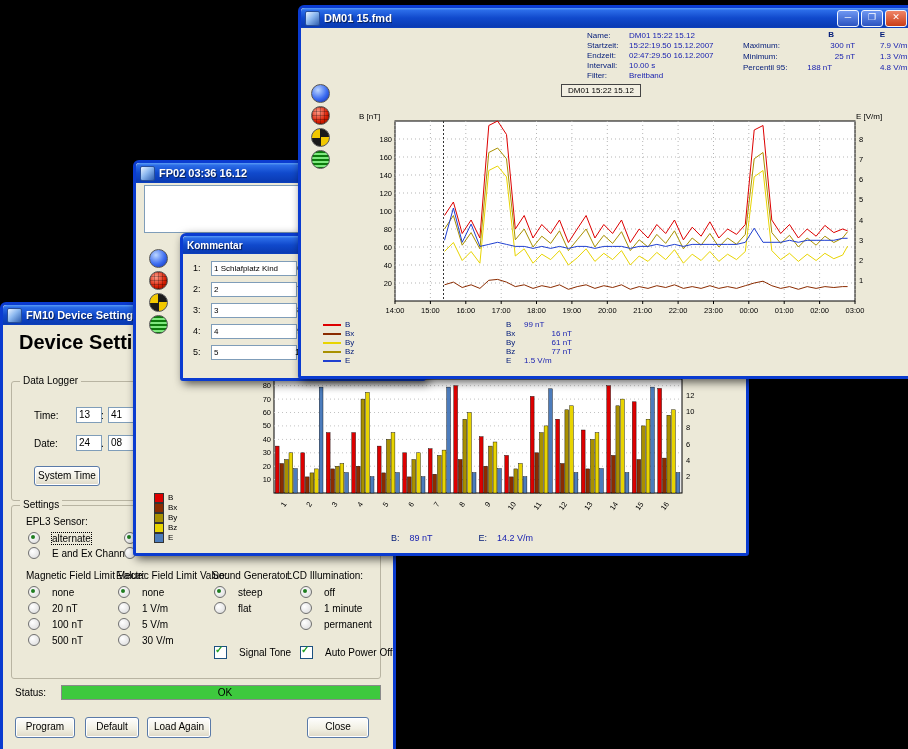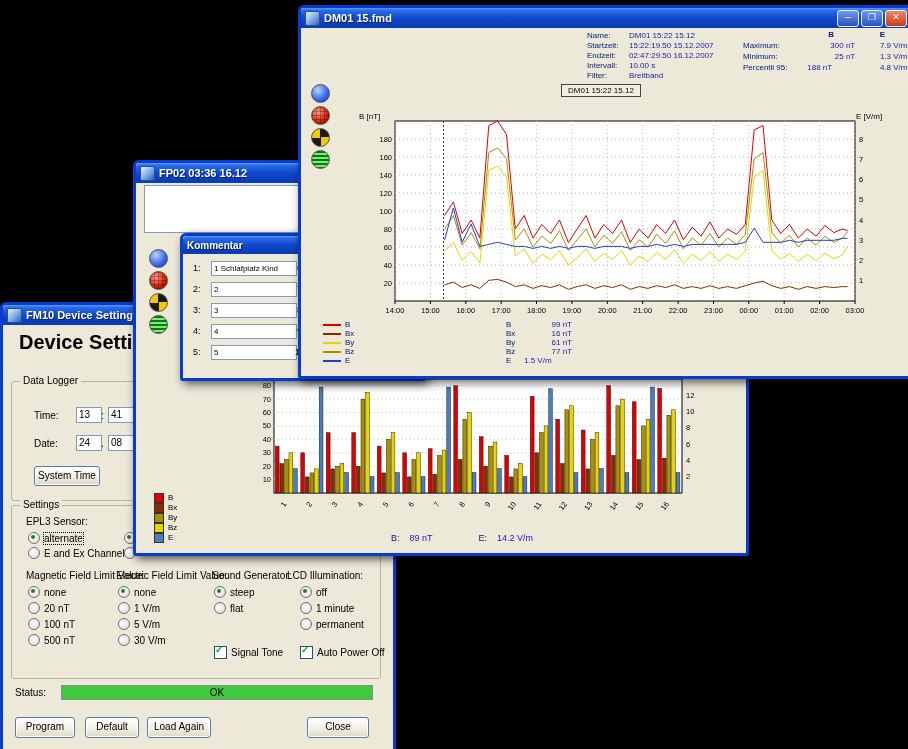--- a/index.html
+++ b/index.html
@@ -25,32 +25,32 @@
 
   
   .grp{position:absolute;border:1px solid #b8b4a2;border-radius:3px;}
   .grp>.glab{position:absolute;top:-7px;left:8px;background:#ECE9D8;padding:0 3px;font-size:10px;}
   .lbl{position:absolute;font-size:10px;white-space:nowrap;}
   .inp{position:absolute;background:#fff;border:1px solid #7F9DB9;font-size:10px;
        padding:0 2px;line-height:14px;white-space:nowrap;overflow:hidden;}
   .btn{position:absolute;background:linear-gradient(180deg,#fefefe,#f2f0e4 55%,#ddd8c6);
        border:1px solid #5a7aa8;border-radius:3px;font-size:10px;text-align:center;
        box-shadow:inset 0 0 0 1px #fff;}
-  .row{position:absolute;display:flex;align-items:center;gap:4px;font-size:10px;white-space:nowrap;}
+  .row{position:absolute;display:flex;align-items:center;gap:12px;font-size:10px;white-space:nowrap;}
   .radio{width:10px;height:10px;border-radius:50%;border:1px solid #707070;flex:0 0 auto;
        background:radial-gradient(circle at 35% 35%,#fff,#d8d8d8);}
   .radio.sel{position:relative;}
   .radio.sel::after{content:'';position:absolute;left:2px;top:2px;width:4px;height:4px;
        border-radius:50%;background:#1f7d1f;}
   .cb{width:11px;height:11px;background:#fff;border:1px solid #1C5180;flex:0 0 auto;
        position:relative;font-size:10px;}
   .cb span{position:absolute;left:0;top:-3px;color:#21A121;font-weight:bold;}
   .focusbox{outline:1px dotted #000;outline-offset:0px;}
   .statusbar{position:absolute;background:#3ec93e;border:1px solid #8a8a8a;
-       text-align:center;font-size:10px;line-height:13px;}
+       text-align:center;font-size:10px;line-height:13px;padding-left:8px;}
 
   
   .ticonbtn{position:absolute;width:17px;height:17px;border-radius:50%;border:1px solid #555;}
   .ic-blue{background:radial-gradient(circle at 35% 30%,#bcd6ff,#3c6cf0 55%,#0b2bb0);}
   .ic-red{background:repeating-linear-gradient(0deg,rgba(0,0,0,.25) 0 1px,transparent 1px 4px),
           repeating-linear-gradient(90deg,rgba(0,0,0,.25) 0 1px,transparent 1px 4px),
           radial-gradient(circle at 35% 30%,#ff9d8a,#d81c00 60%,#7e1000);}
   .ic-quad{background:conic-gradient(#1a1a1a 0 25%,#f2c800 25% 50%,#1a1a1a 50% 75%,#f2c800 75%);}
   .ic-green{background:repeating-linear-gradient(180deg,#0c7a0c 0 2px,#7ee87e 2px 4px);}
 
@@ -515,21 +515,21 @@
         </svg>
 
       <div class="abs t8" style="left:22px;top:292px;line-height:9px">
         <div><span class="swatchline" style="background: rgb(221, 0, 0);"></span><span class="navy">B</span></div>
         <div><span class="swatchline" style="background: rgb(138, 43, 0);"></span><span class="navy">Bx</span></div>
         <div><span class="swatchline" style="background: rgb(232, 212, 0);"></span><span class="navy">By</span></div>
         <div><span class="swatchline" style="background: rgb(168, 144, 0);"></span><span class="navy">Bz</span></div>
         <div><span class="swatchline" style="background: rgb(31, 63, 208);"></span><span class="navy">E</span></div>
       </div>
       <div class="abs t8" style="left:205px;top:292px;line-height:9px">
-        <div><span class="navy" style="display:inline-block;width:18px">B</span><span class="blue" style="display:inline-block;width:48px;text-align:right">99 nT</span></div>
+        <div><span class="navy" style="display:inline-block;width:18px">B</span><span class="blue" style="display:inline-block;width:48px;">99 nT</span></div>
         <div><span class="navy" style="display:inline-block;width:18px">Bx</span><span class="blue" style="display:inline-block;width:48px;text-align:right">16 nT</span></div>
         <div><span class="navy" style="display:inline-block;width:18px">By</span><span class="blue" style="display:inline-block;width:48px;text-align:right">61 nT</span></div>
         <div><span class="navy" style="display:inline-block;width:18px">Bz</span><span class="blue" style="display:inline-block;width:48px;text-align:right">77 nT</span></div>
         <div><span class="navy" style="display:inline-block;width:18px">E</span><span class="blue" style="display:inline-block;width:48px;">1.5 V/m</span></div>
       </div>
     </div>
   </div>
 
 </div>
 

